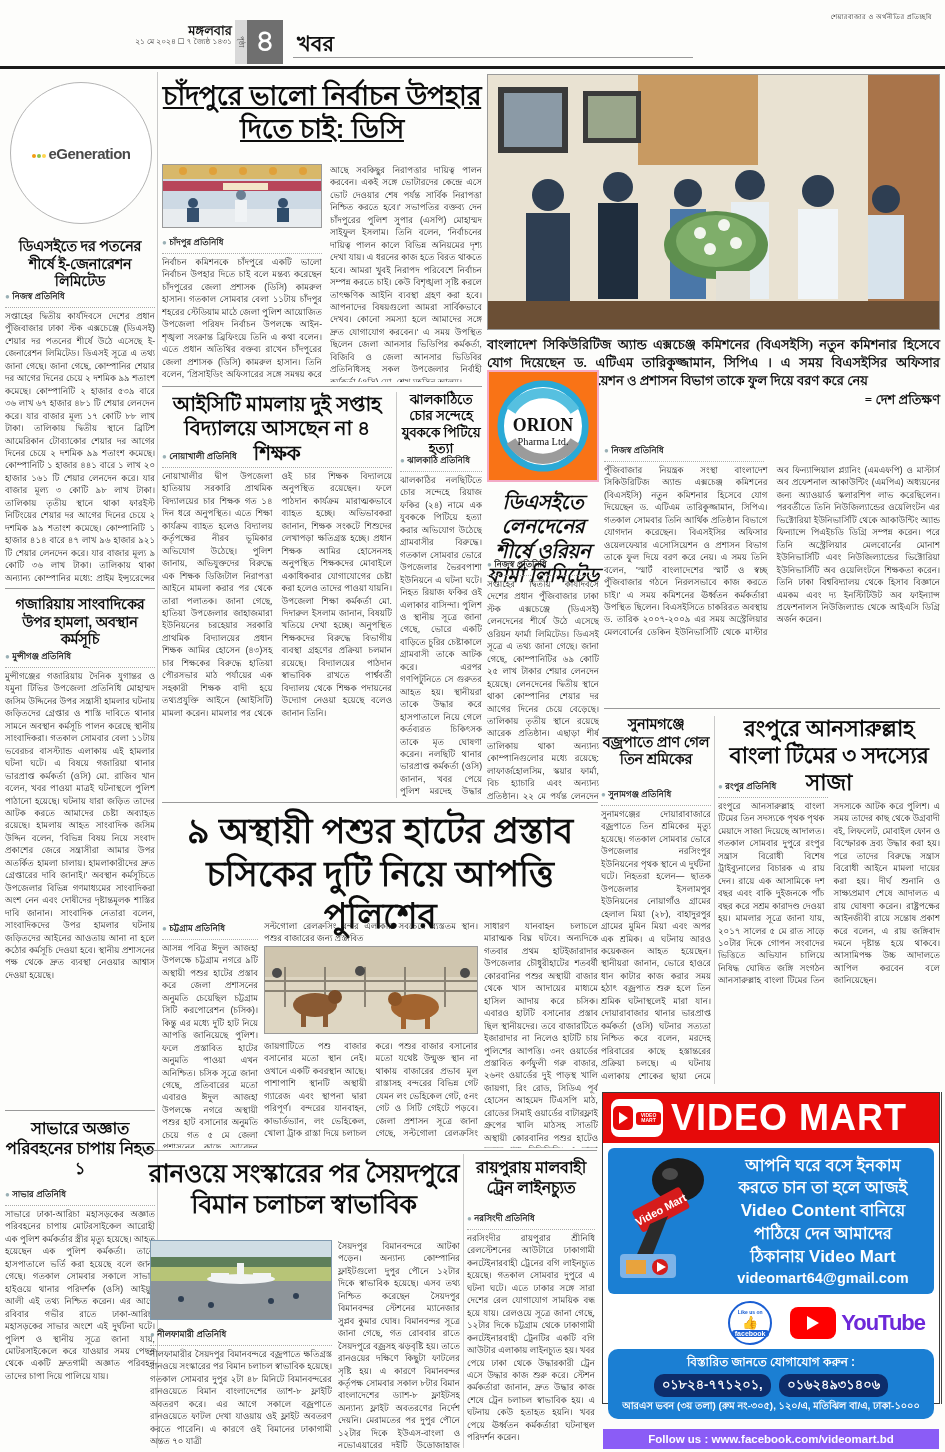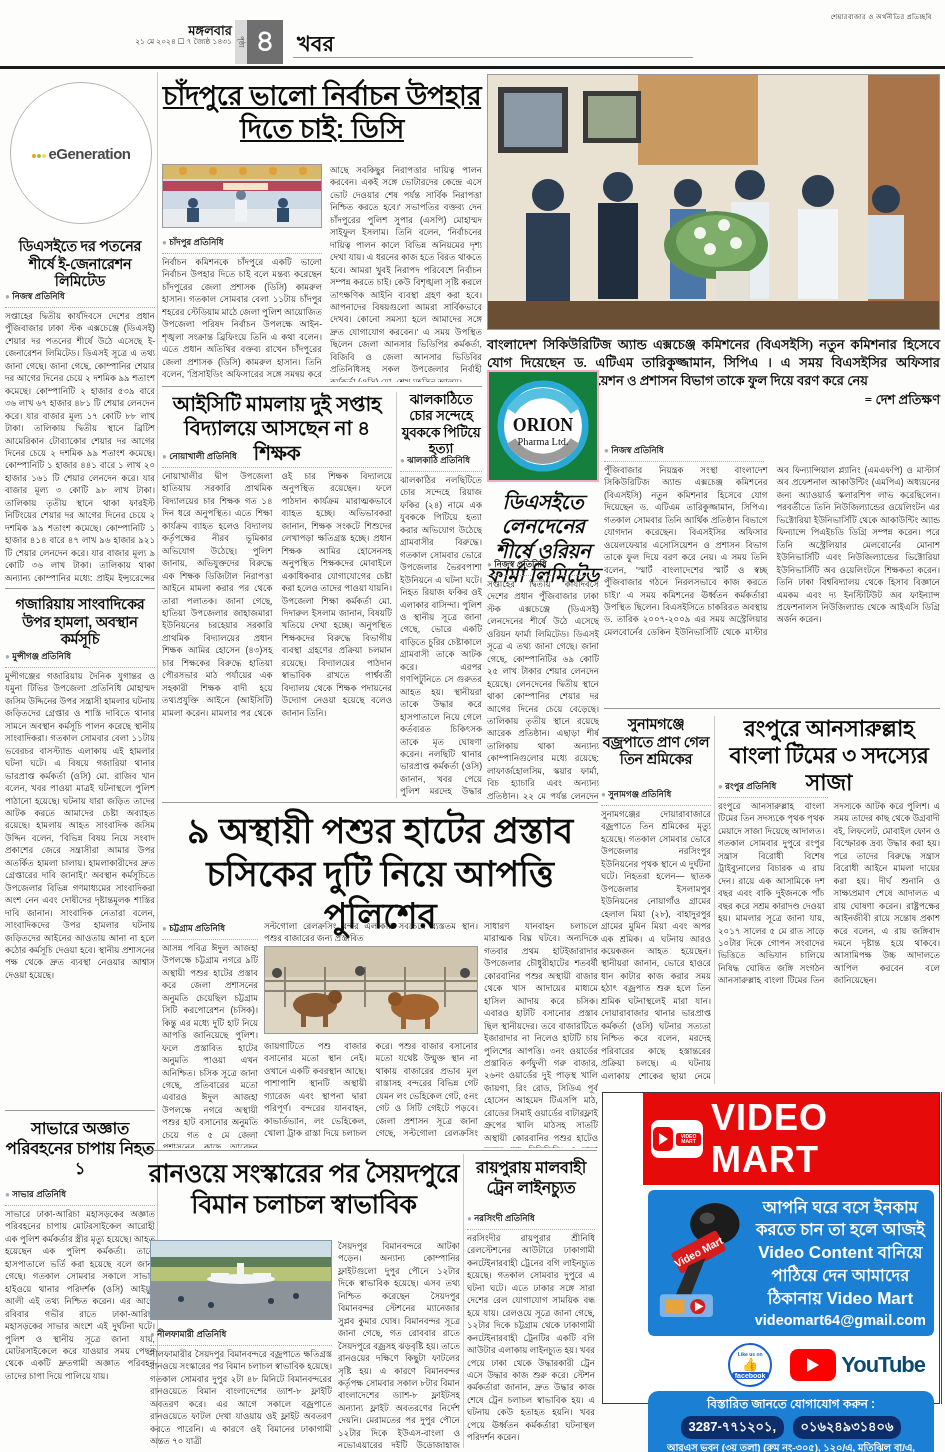--- a/index.html
+++ b/index.html
@@ -36,45 +36,45 @@
   .caption { font-size:13px; font-weight:bold; line-height:1.4; text-align:justify; color:#111;font-family:Liberation Serif, serif; }
   .credit { float:right; font-weight:bold; }
 
   
   .egen-circle { width:142px; height:142px; border-radius:50%; border:1px solid #b5b5b5; background:#fff;
                  display:flex; align-items:center; justify-content:center; gap:2px; }
   .egen-text { font-size:15px; color:#4a4a4a; font-weight:bold; letter-spacing:-.5px; }
   .egen-dots span { display:inline-block; width:4px; height:4px; border-radius:50%; margin:0 .5px; }
 
   
-  .orion-box { border:2px solid #f3aac6; background:#15803d; display:flex; align-items:center; justify-content:center; }
-
-  
-  .vm { border:1px solid #3a3a3a; background:#fff;padding-left:40px; }
+  .orion-box { border:2px solid #f3aac6; background:#f97316; display:flex; align-items:center; justify-content:center; }
+
+  
+  .vm { border:1px solid #3a3a3a; background:#fff; }
   .vm-band { background:#e60a0a; display:flex; align-items:center; gap:8px; padding:4px 8px; }
   .vm-chip { width:52px; height:38px; background:#fff; border-radius:8px; display:flex; align-items:center; justify-content:center; gap:3px; border:2px solid #fff; }
   .vm-chip .tv { width:30px; height:24px; background:#e60a0a; border-radius:5px; position:relative; display:flex; align-items:center; justify-content:center; }
   .vm-chip .tv:after { content:""; width:0; height:0; border-left:9px solid #fff; border-top:6px solid transparent; border-bottom:6px solid transparent; }
   .vm-chip .chip-label { font-size:5px; font-weight:bold; color:#fff; background:#e60a0a; border-radius:3px; padding:1px 2px; line-height:1.1; text-align:center; }
   .vm-title { color:#fff; font-weight:bold; font-size:36px; letter-spacing:1px; }
   .vm-blue { background:#1b7fd3; border-radius:6px; margin:5px; padding:6px 8px; display:flex; }
   .vm-blue-text { color:#fff; text-align:center; flex:1; line-height:1.35; }
   .vm-bn { font-size:16.5px; font-weight:bold; }
   .vm-en { font-weight:bold; }
   .vm-email { font-size:14.5px; font-weight:bold; }
   .vm-social { display:flex; align-items:center; justify-content:flex-end; gap:18px; padding:2px 14px; }
   .fb-badge { width:44px; height:44px; border-radius:50%; border:2px solid #1b5fd3; background:#fff; position:relative;
               display:flex; flex-direction:column; align-items:center; justify-content:center; }
   .fb-badge .like { font-size:5px; color:#1b5fd3; font-weight:bold; }
   .fb-badge .thumb { font-size:13px; color:#1b5fd3; }
   .fb-badge .fb-label { font-size:7px; font-weight:bold; color:#fff; background:#1b5fd3; border-radius:3px; padding:0 3px; }
   .yt { display:flex; align-items:center; gap:5px; }
   .yt-btn { width:46px; height:32px; background:#f00; border-radius:8px; display:flex; align-items:center; justify-content:center; }
   .yt-btn:after { content:""; width:0; height:0; border-left:12px solid #fff; border-top:7px solid transparent; border-bottom:7px solid transparent; }
-  .yt-word { font-size:22px; font-weight:bold; color:#0c4a6e; letter-spacing:-1px; }
+  .yt-word { font-size:22px; font-weight:bold; color:#6d28d9; letter-spacing:-1px; }
   .vm-contact { background:#1b7fd3; border-radius:10px; margin:2px 5px; padding:4px 4px; text-align:center; color:#fff; }
   .vm-contact .h { font-size:12px; font-weight:bold; }
   .pill { display:inline-block; background:#0d2d6b; color:#fff; font-weight:bold; font-size:13px; border-radius:10px; padding:1px 8px; margin:1px 2px; }
   .vm-addr { font-size:9.8px; font-weight:bold; }
   .vm-footer { background:#8b5cf6; color:#fff; font-size:11.5px; font-weight:bold; text-align:center; padding:4px 0; margin-top:10px; }
 
   svg { display:block; }
 </style>
 </head>
 <body>
@@ -322,21 +322,21 @@
         <div class="fb-label">facebook</div>
       </div>
       <div class="yt">
         <div class="yt-btn"></div>
         <div class="yt-word">YouTube</div>
       </div>
     </div>
     <div class="vm-contact">
       <div class="h">বিস্তারিত জানতে যোগাযোগ করুন :</div>
       <div>
-        <span class="pill">3287-৭৭১২০১,</span>
+        <span class="pill">০১৮২৪-৭৭১২০১,</span>
         <span class="pill">০১৬২৪৯৩১৪০৬</span>
       </div>
       <div class="vm-addr">আরএস ভবন (৩য় তলা) (রুম নং-৩০৫), ১২০/এ, মতিঝিল বা/এ, ঢাকা-১০০০</div>
     </div>
     <div class="vm-footer">Follow us : www.facebook.com/videomart.bd</div>
   </div>
   <div class="abs vrule" style="left:941px; top:1092px; height:312px; background:#444;"></div>
 
 </div>
 

